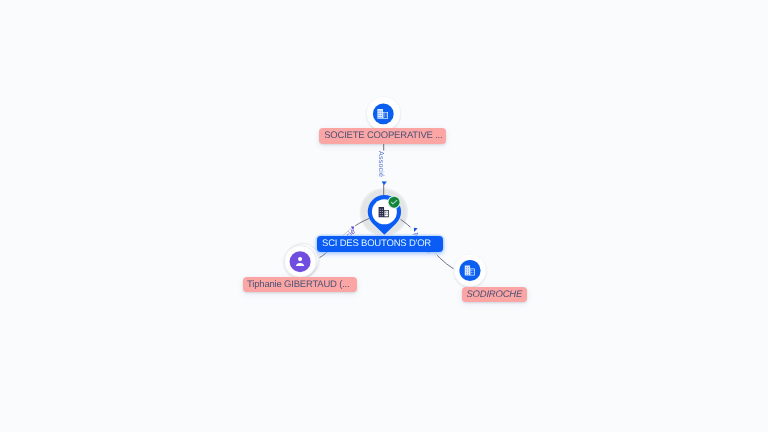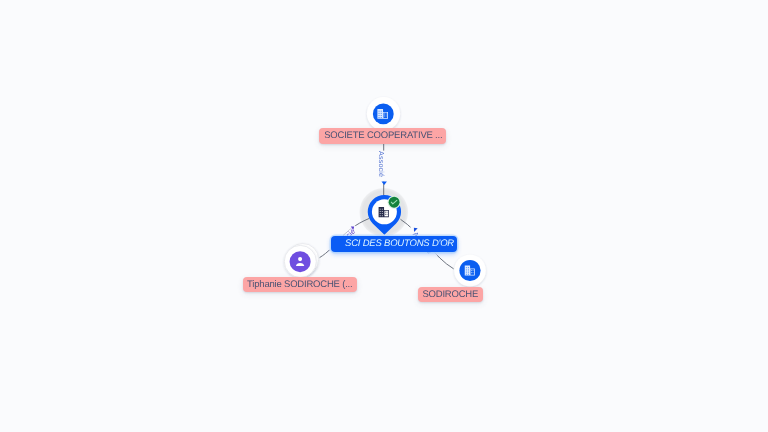--- a/index.html
+++ b/index.html
@@ -161,17 +161,17 @@
     <rect x="404.6" y="240" width="38.8" height="7.4" fill="#fafbfd"></rect>
     <text fill="#4664cd" x="424" y="245.8" text-anchor="middle">Associé</text>
   </g>
 
   <polygon points="381.5,181.6 386.9,181.6 384.2,184.9" fill="#0a5cf5"></polygon>
   <polygon points="350.8,226.5 354.2,226.4 353.3,230.1" fill="#5d42cd"></polygon>
   <polygon points="413.9,227.8 417.7,228.2 414.0,231.9" fill="#1a51dd"></polygon>
 </svg>
 
 <div class="lbl" style="left:319px;top:128px;width:127.4px;padding-left:5.2px;"><span>SOCIETE COOPERATIVE ...</span></div>
-<div class="lbl sel" style="left:331px;top:236.1px;width:126.4px;padding-left:14px;font-style:italic;"><span>SCI DES BOUTONS D'OR</span></div>
-<div class="lbl" style="left:242.9px;top:276.8px;width:113.8px;padding-left:4.2px;"><span>Tiphanie SODIROCHE (...</span></div>
-<div class="lbl" style="left:418px;top:286.7px;width:64.8px;padding-left:4.4px;"><span>SODIROCHE</span></div>
+<div class="lbl sel" style="left:317px;top:236.1px;width:126.4px;padding-left:5px;"><span>SCI DES BOUTONS D'OR</span></div>
+<div class="lbl" style="left:242.9px;top:276.8px;width:113.8px;padding-left:4.2px;"><span>Tiphanie GIBERTAUD (...</span></div>
+<div class="lbl" style="left:462px;top:286.7px;width:64.8px;padding-left:4.4px;font-style:italic;"><span>SODIROCHE</span></div>
 
 </div>
 
 </body></html>

